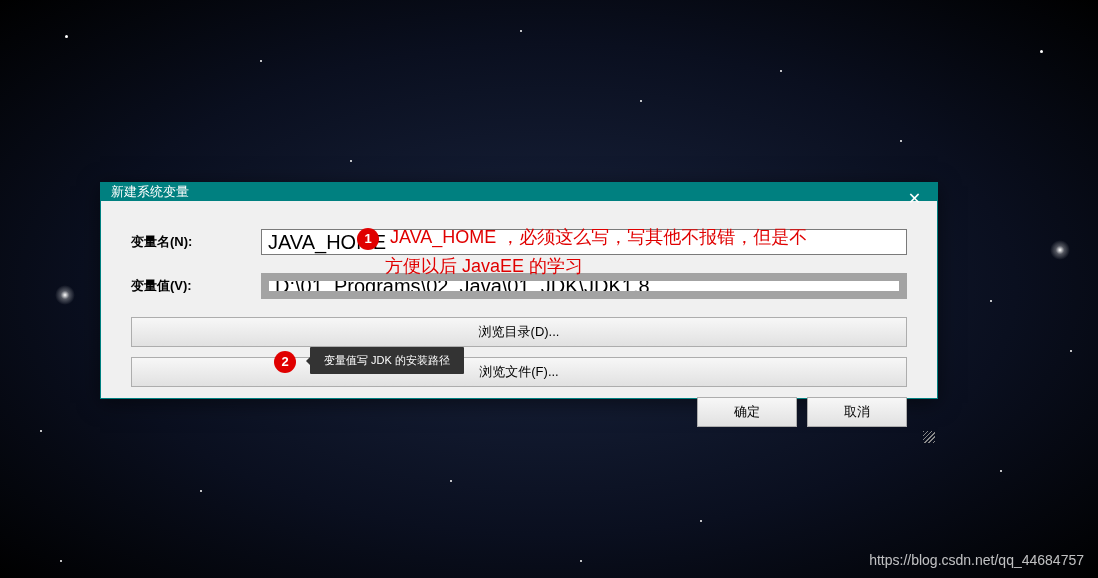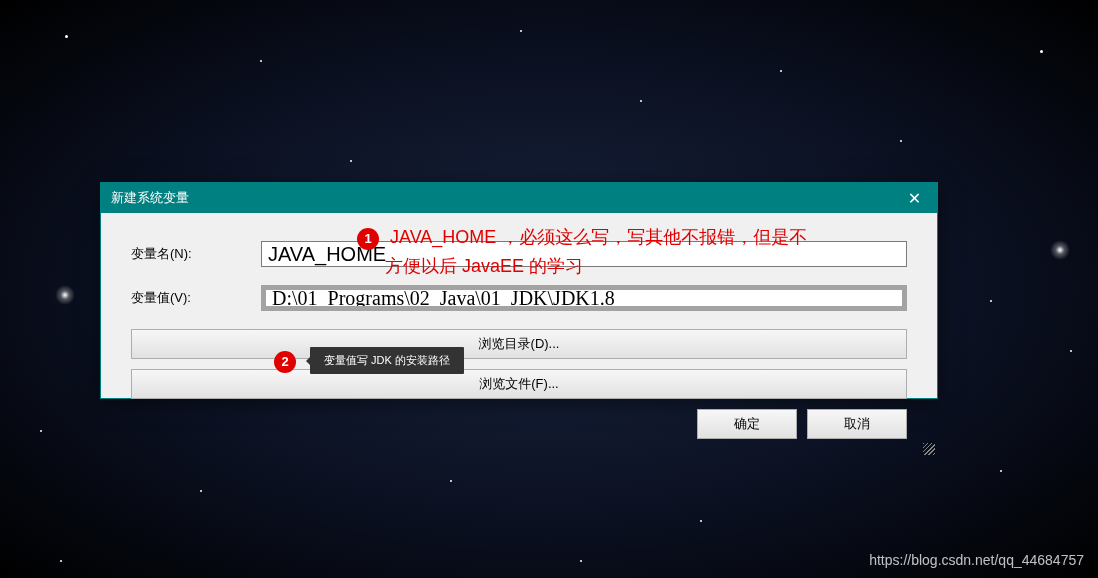--- a/index.html
+++ b/index.html
@@ -22,21 +22,21 @@
       position: absolute;
       width: 838px;
       height: 217px;
       background: #f0f0f0;
       border: 1px solid #008080;
       box-shadow: 0 4px 20px rgba(0,0,0,0.5);
     }
     .titlebar {
       background: #008080;
       color: #fff;
-      height: 30px;
+      height: 18px;
       display: flex;
       align-items: center;
       padding-left: 10px;
       font-size: 13px;
       position: relative;
     }
     .close-btn {
       position: absolute;
       right: 0; top: 0;
       width: 45px; height: 30px;
@@ -51,33 +51,33 @@
     }
     .form-row {
       display: flex;
       align-items: center;
       margin-bottom: 18px;
     }
     .form-label {
       width: 130px;
       font-size: 13px;
       color: #000;
+      font-weight: bold;
     }
     .text-input {
       flex: 1;
       border: 1px solid #7a7a7a;
       background: #fff;
       height: 26px;
       padding: 2px 6px;
       font-size: 20px;
       font-family: inherit;
     }
     .text-input.focused {
-      border: 5px solid #a3a3a3;
-      font-family: Liberation Serif, serif;
+      border: 8px solid #a3a3a3;
     }
     .button-row {
       display: flex;
       gap: 10px;
       margin-top: 14px;
       flex-direction: column;
     }
     .btn {
       height: 30px;
       padding: 0 16px;

